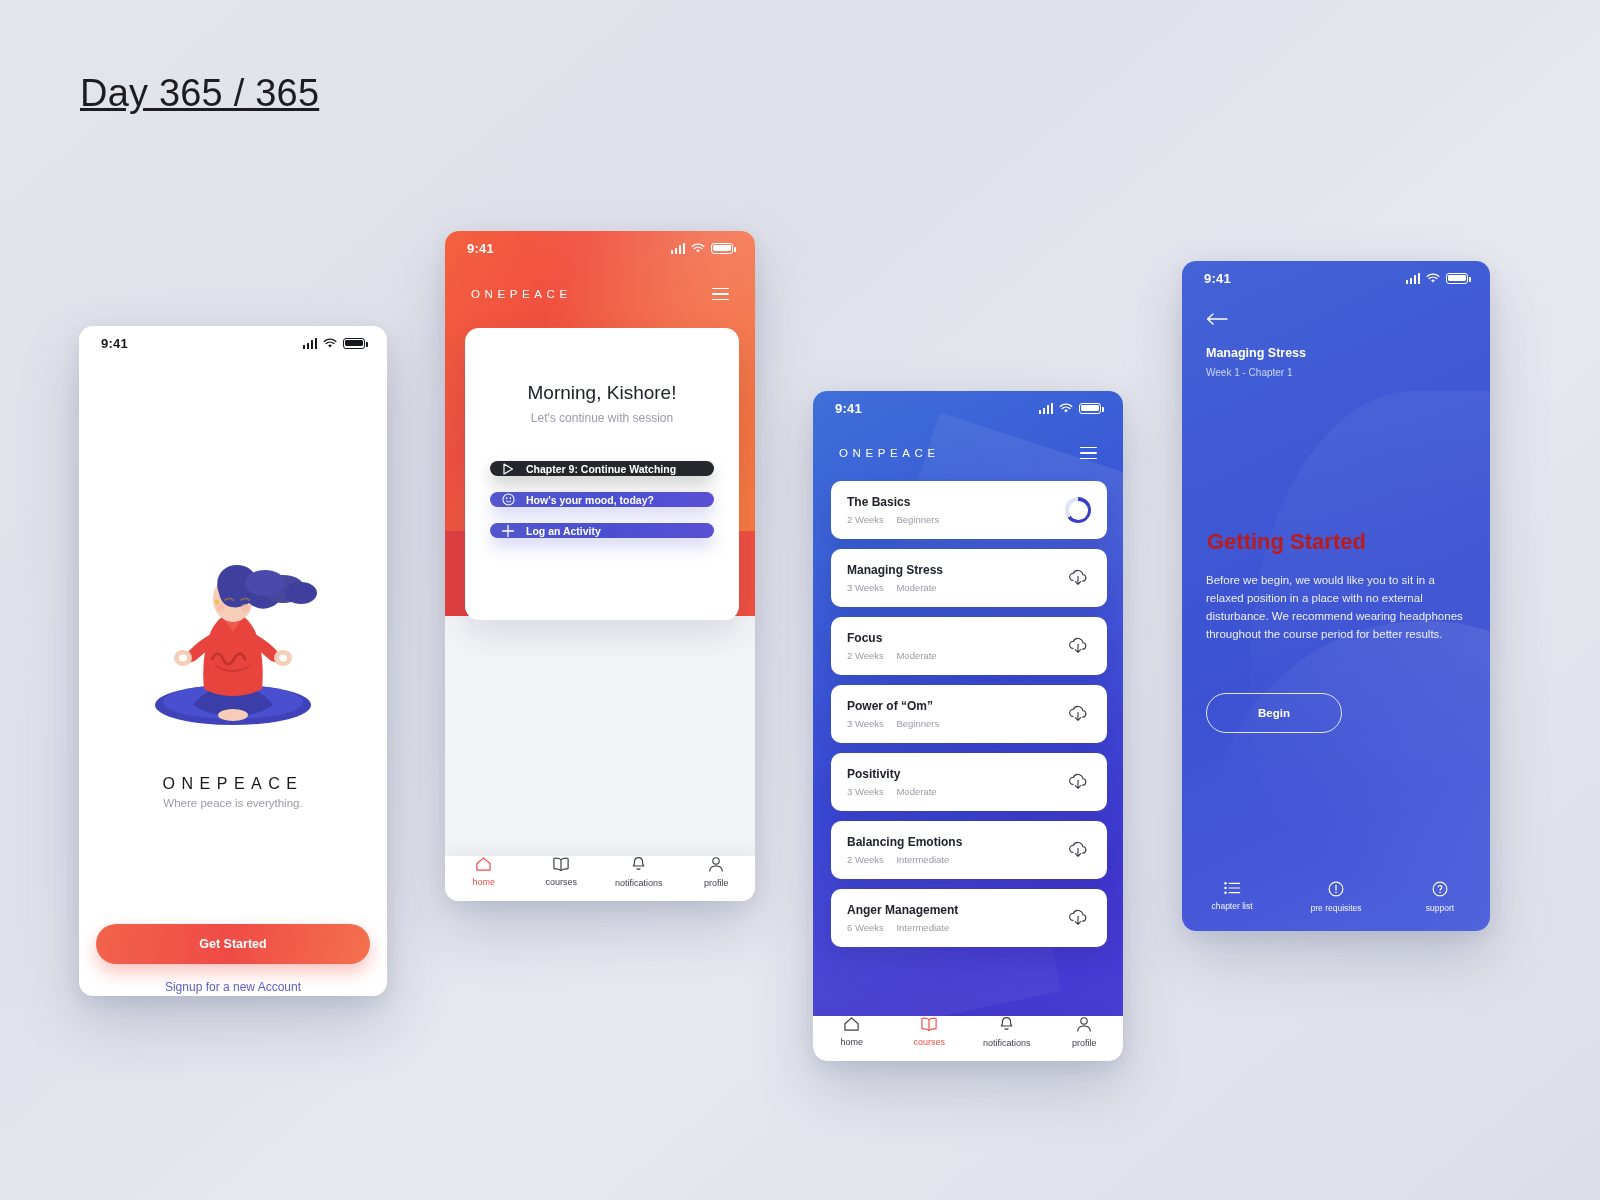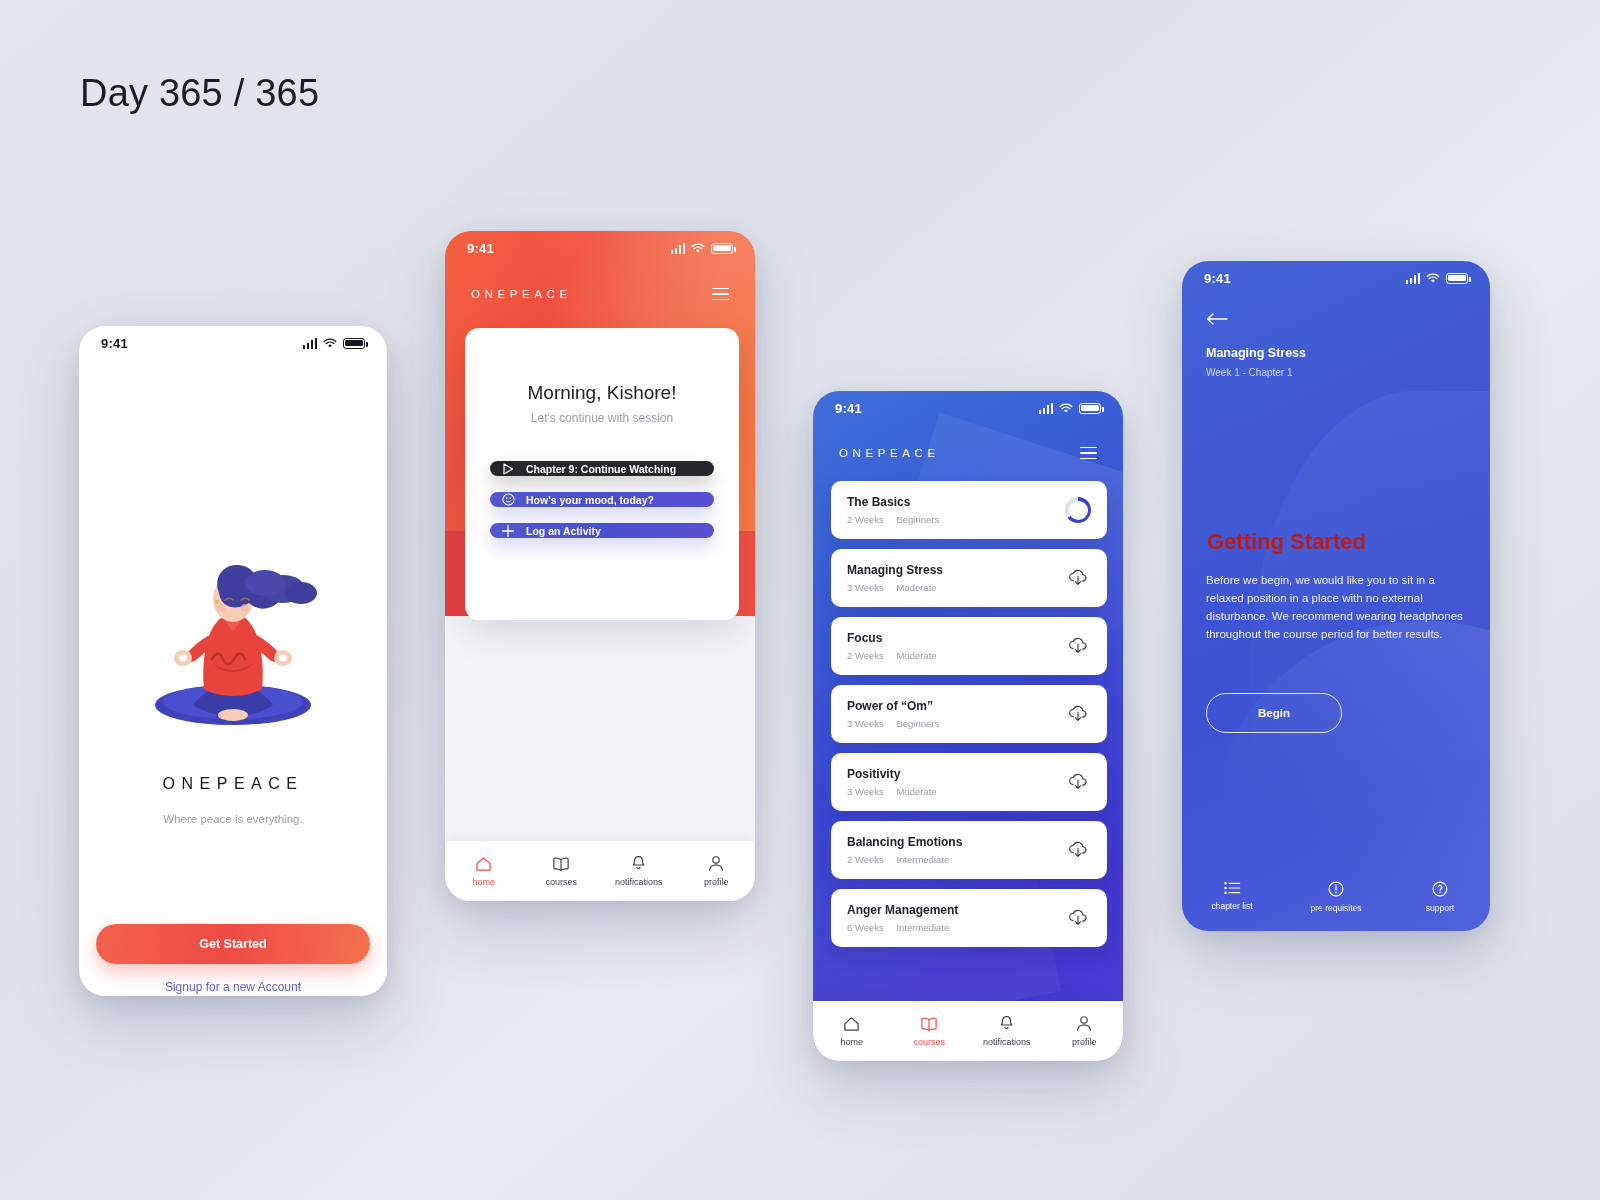--- a/index.html
+++ b/index.html
@@ -11,26 +11,27 @@
   body {
     background: linear-gradient(140deg, #e3e5ec 0%, #dfe1ea 35%, #e7e9f0 60%, #dcdee8 100%);
     position: relative;
   }
 
   
   .page-title {
     position: absolute; left: 80px; top: 72px;
     font-size: 38px; font-weight: 400; color: #1d1d21;
     letter-spacing: .2px;
+    text-decoration: underline;
   }
 
   
   .phone {
     position: absolute;
-    border-radius: 26px;
+    border-radius: 14px;
     overflow: hidden;
     box-shadow: 0 26px 60px rgba(60,70,110,.22), 0 6px 18px rgba(60,70,110,.10);
     background: #fff;
   }
 
   .statusbar {
     height: 34px;
     display: flex; align-items: center; justify-content: space-between;
     padding: 0 22px;
     font-size: 13px; font-weight: bold;
@@ -48,21 +49,21 @@
                  background: currentColor; border-radius: 0 1px 1px 0; }
   .batt i { position:absolute; left:1.3px; top:1.3px; bottom:1.3px; right:1.3px; background: currentColor; border-radius:1.4px; }
 
   
   #screen1 { left: 79px; top: 326px; width: 308px; height: 670px; background: #fff; }
   #screen1 .statusbar { color: #16181d; }
   .splash-body { position: relative; height: calc(100% - 34px); }
   .illus { position: absolute; left: 0; right: 0; top: 195px; display:flex; justify-content:center; }
   .brand-wrap { position: absolute; left:0; right:0; top: 415px; text-align: center; }
   .brand { font-size: 16px; letter-spacing: 6.5px; color: #16181d; font-weight: 400; }
-  .tagline { margin-top: 20px; font-size: 11.5px; color: #9a9aa2; }
+  .tagline { margin-top: 4px; font-size: 11.5px; color: #9a9aa2; }
   .cta {
     position:absolute; left: 17px; right: 17px; top: 564px; height: 40px;
     border-radius: 20px; border: none; cursor: pointer;
     background: linear-gradient(100deg,#f2634b 0%, #ef4b46 48%, #f4714d 100%);
     color: #fff; font-size: 12.5px; font-weight: bold;
     font-family: inherit;
     box-shadow: 0 8px 18px rgba(239,80,70,.35);
   }
   .signup {
     position:absolute; left:0; right:0; top: 620px; text-align:center;
@@ -124,22 +125,22 @@
   }
   .s2-card.flower {
     background:
       radial-gradient(ellipse 62px 40px at 52% 30%, #f3b8d6 0%, #e07aa8 38%, #b4436f 62%, rgba(180,67,111,0) 80%),
       linear-gradient(180deg,#6b5c4e 0%, #5d5046 40%, #8d7d52 100%);
   }
   .s2-card.city { width: 30px; background: linear-gradient(180deg,#7fb6c4 0%, #8fb9bd 34%, #6d8f94 58%, #9ea08c 100%); }
 
   
   .tabbar {
-    position:absolute; z-index: 8; left:0; right:0; bottom:0; height: 60px;
-    background:#fff; display:flex; align-items:center;
+    position:absolute; z-index: 8; left:0; right:0; bottom:0; height: 45px;
+    background:#fff; display:flex; align-items:flex-start;
     box-shadow: 0 -4px 14px rgba(40,50,90,.07);
   }
   .tab { flex:1; display:flex; flex-direction:column; align-items:center; gap:5px; cursor:pointer; color:#3d3f47; }
   .tab .lbl { font-size: 9px; }
   .tab.active { color: #ef4b46; }
 
   
   #screen3 { left: 813px; top: 391px; width: 310px; height: 670px; }
   .s3-bg {
     position:absolute; inset:0;

